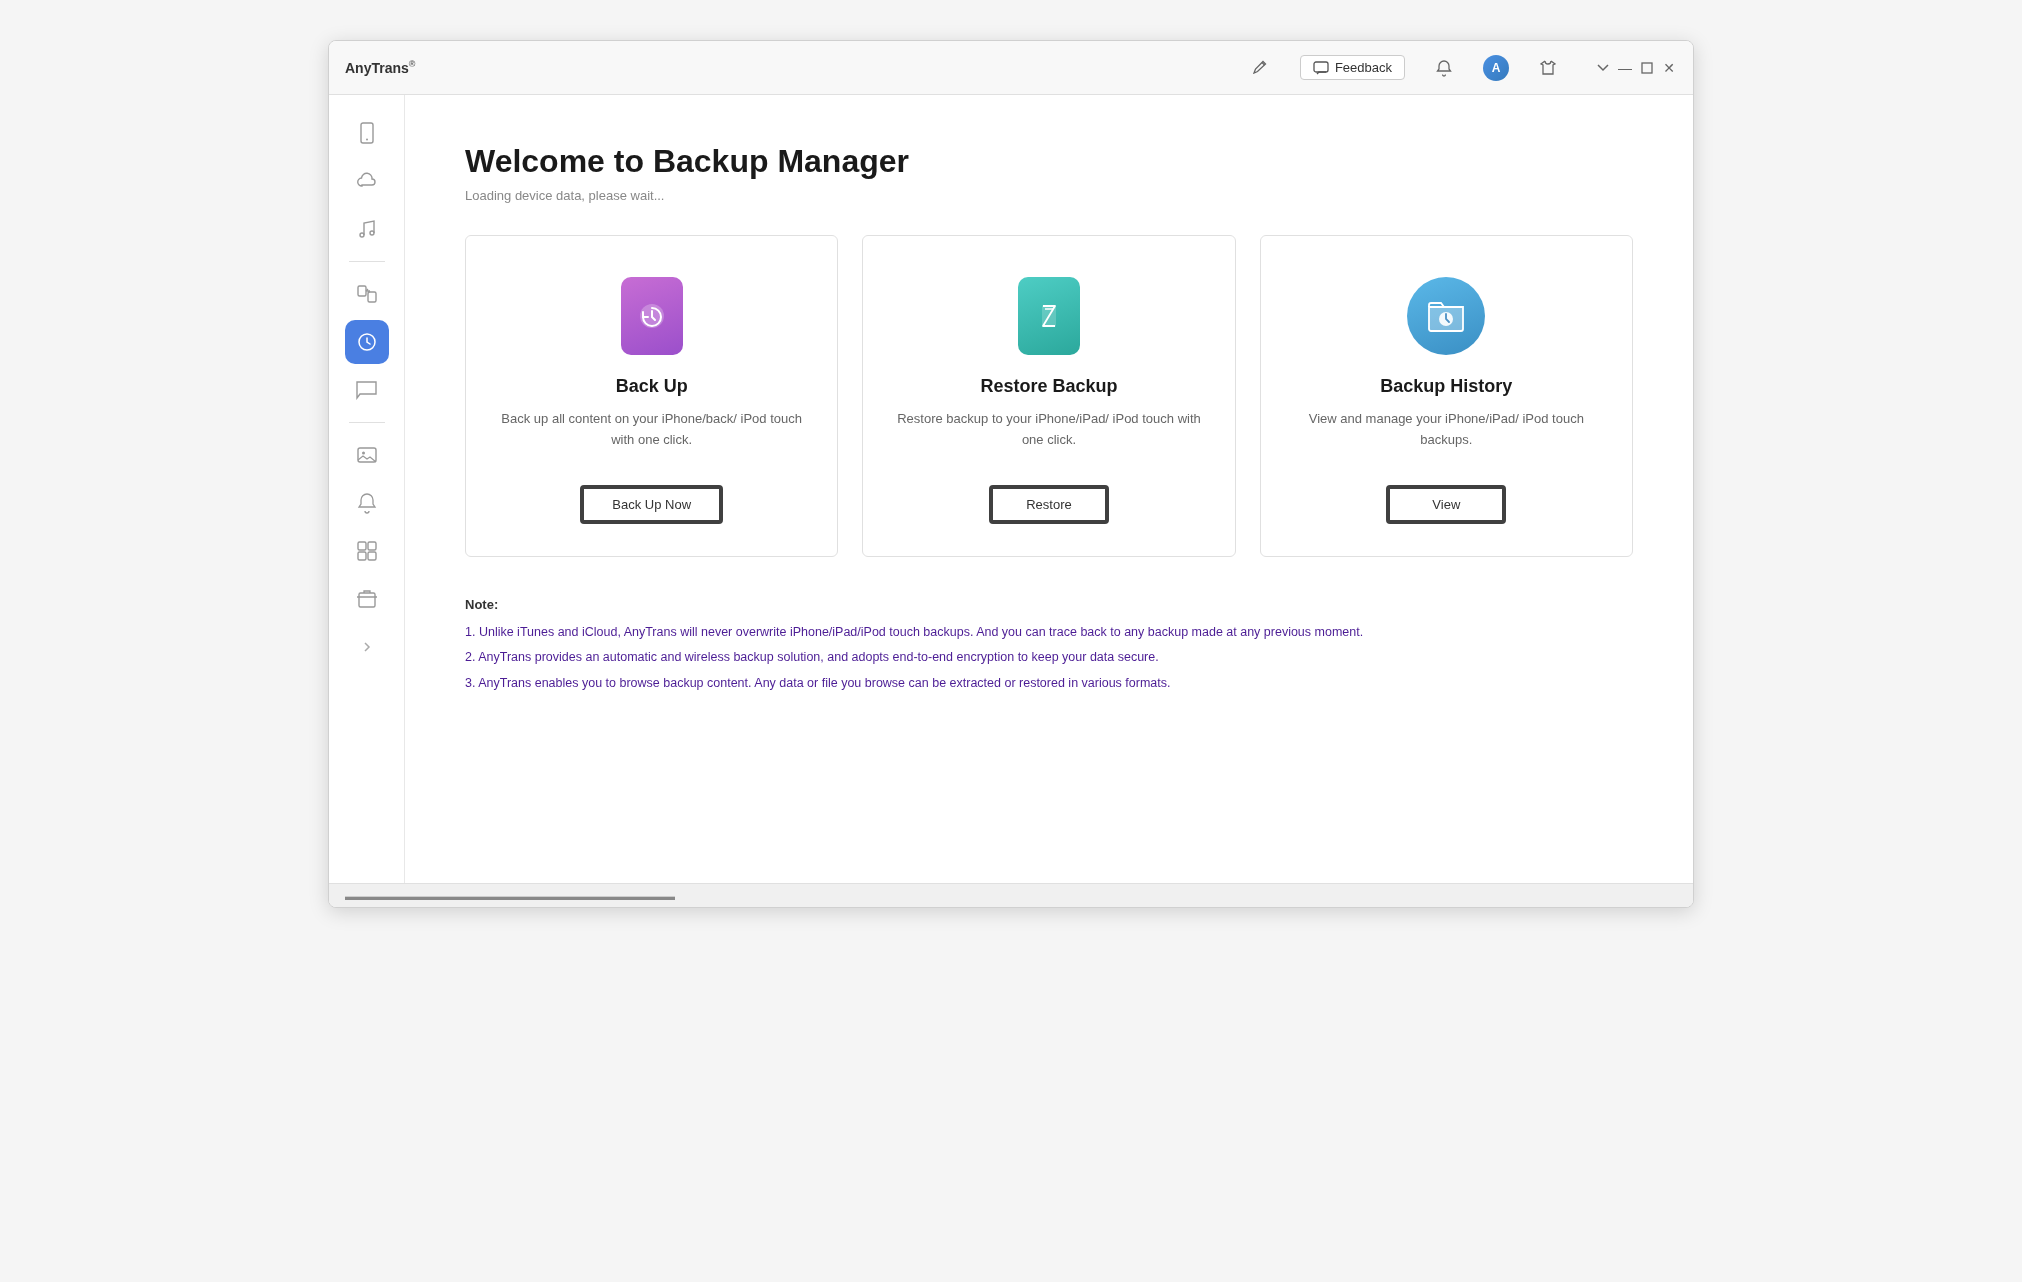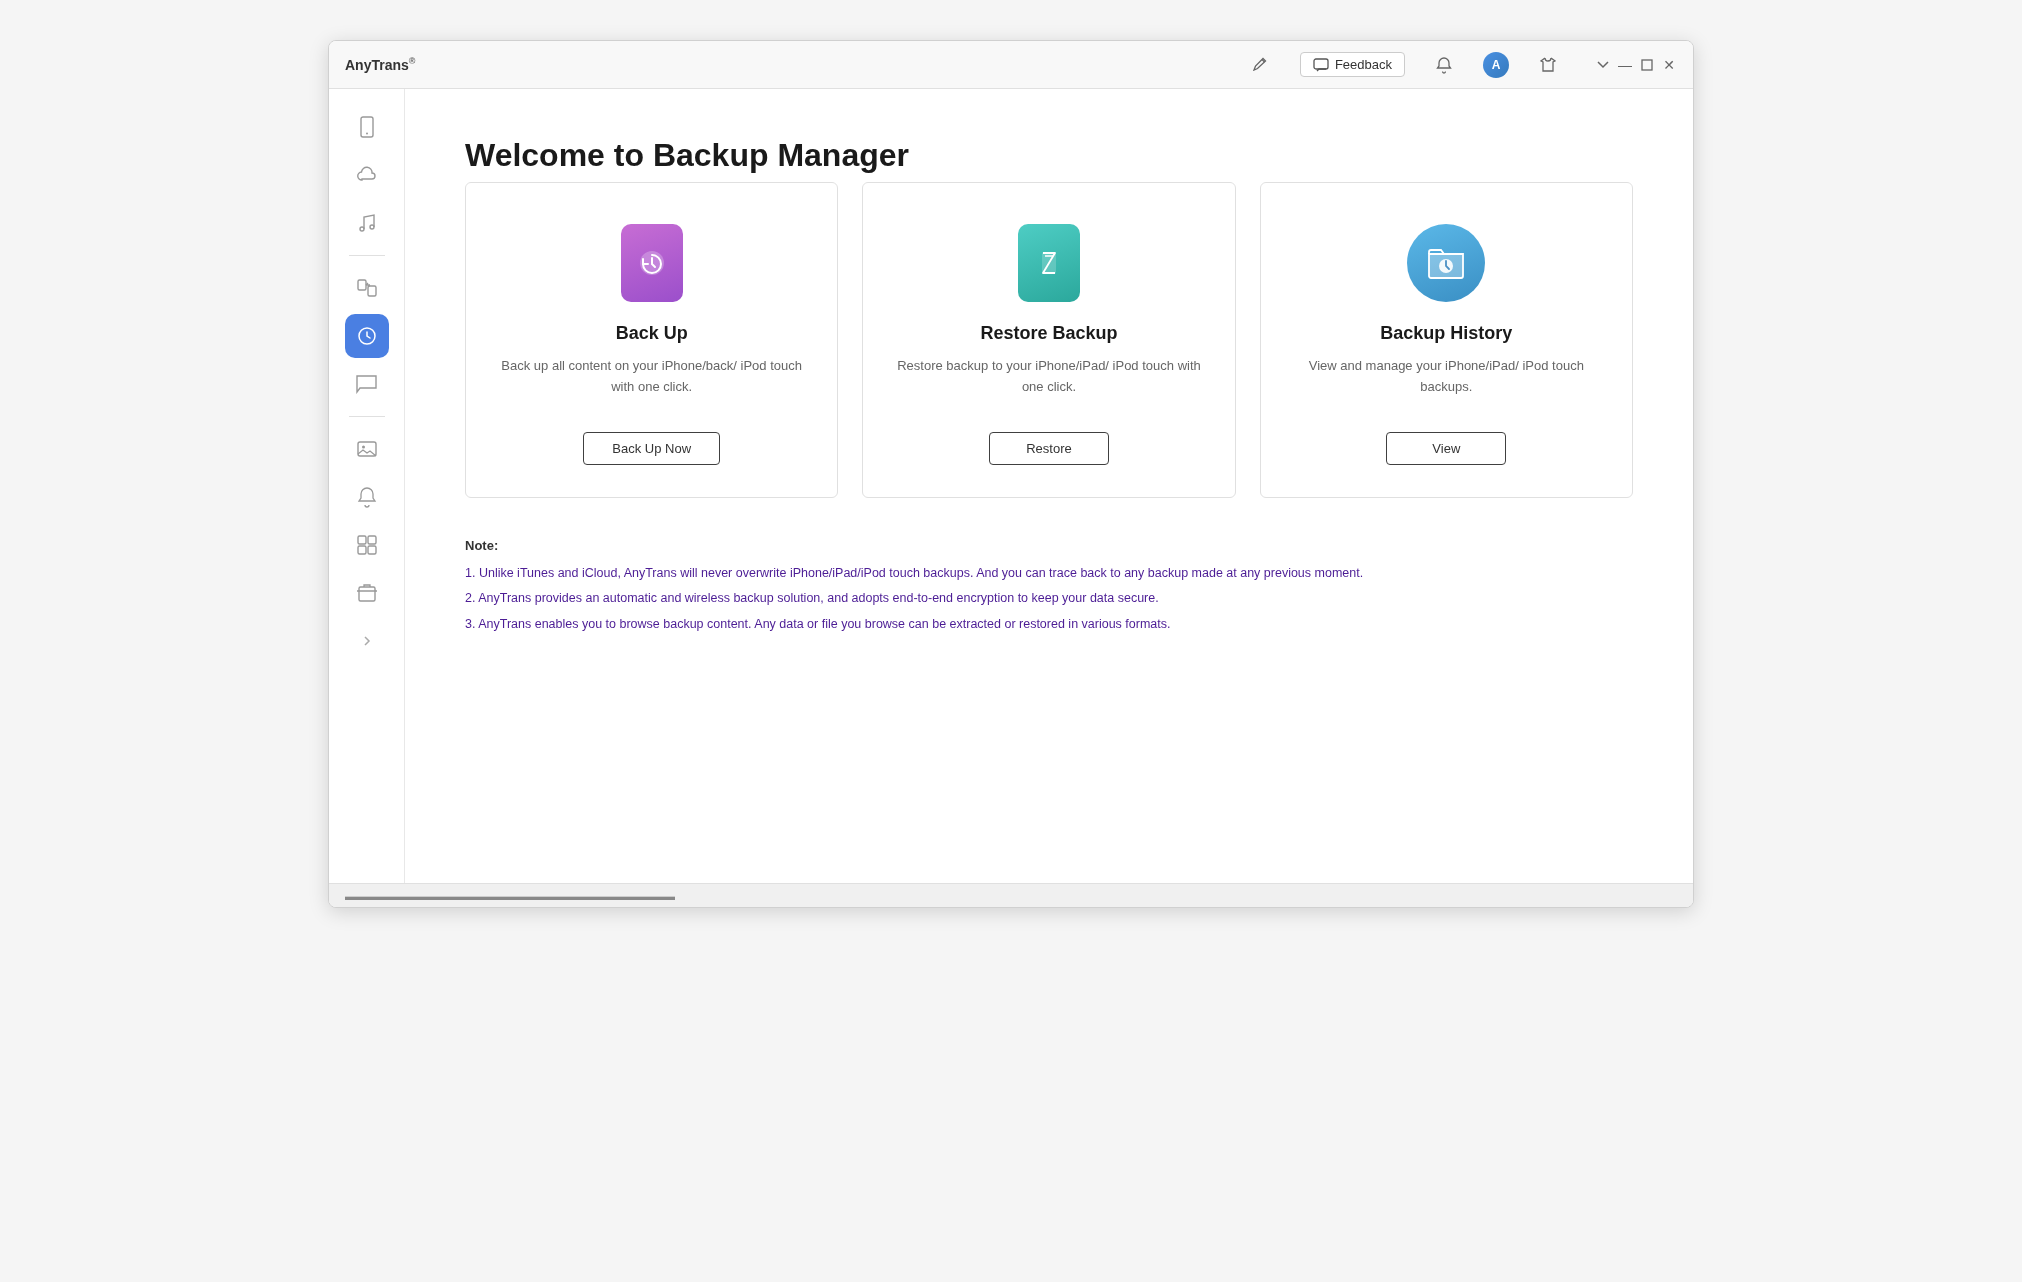--- a/index.html
+++ b/index.html
@@ -17,21 +17,21 @@
       border: 1px solid #d0d0d0;
       border-radius: 8px;
       display: flex;
       flex-direction: column;
       margin: 40px auto;
       box-shadow: 0 4px 20px rgba(0,0,0,0.15);
       overflow: hidden;
     }
     
     .titlebar {
-      height: 48px;
+      height: 54px;
       background: #f8f8f8;
       border-bottom: 1px solid #e0e0e0;
       display: flex;
       align-items: center;
       justify-content: space-between;
       padding: 16px 16px;
       flex-shrink: 0;
     }
     .titlebar-left {
       display: flex;
@@ -231,21 +231,21 @@
       margin-bottom: 12px;
     }
     .card-desc {
       font-size: 13px;
       color: #666;
       line-height: 1.6;
       margin-bottom: 28px;
       min-height: 48px;
     }
     .card-btn {
-      border: 1px solid #404040;
+      border: 4px solid #404040;
       border-radius: 4px;
       padding: 8px 28px;
       font-size: 13px;
       color: #333;
       cursor: pointer;
       background: white;
       min-width: 120px;
     }
     
     .notes-section {
@@ -424,20 +424,21 @@
 
       <div class="sidebar-expand sidebar-bottom">
         <svg width="12" height="12" viewBox="0 0 12 12">
           <path d="M4 2l4 4-4 4" stroke="#aaa" stroke-width="1.5" fill="none"></path>
         </svg>
       </div>
     </div>
 
     <div class="content">
       <h1 class="page-title">Welcome to Backup Manager</h1>
+      <p class="page-subtitle">Loading device data, please wait...</p>
 
       <div class="cards-row">
 
         <div class="card">
           <div class="card-icon-wrapper">
             <div class="phone-icon phone-icon-backup">
 
               <svg width="38" height="38" viewBox="0 0 38 38" fill="none">
                 <circle cx="19" cy="19" r="12" fill="rgba(255,255,255,0.25)"></circle>
                 <path d="M10 20a9 9 0 109-9" stroke="white" stroke-width="2" fill="none" stroke-linecap="round"></path>

